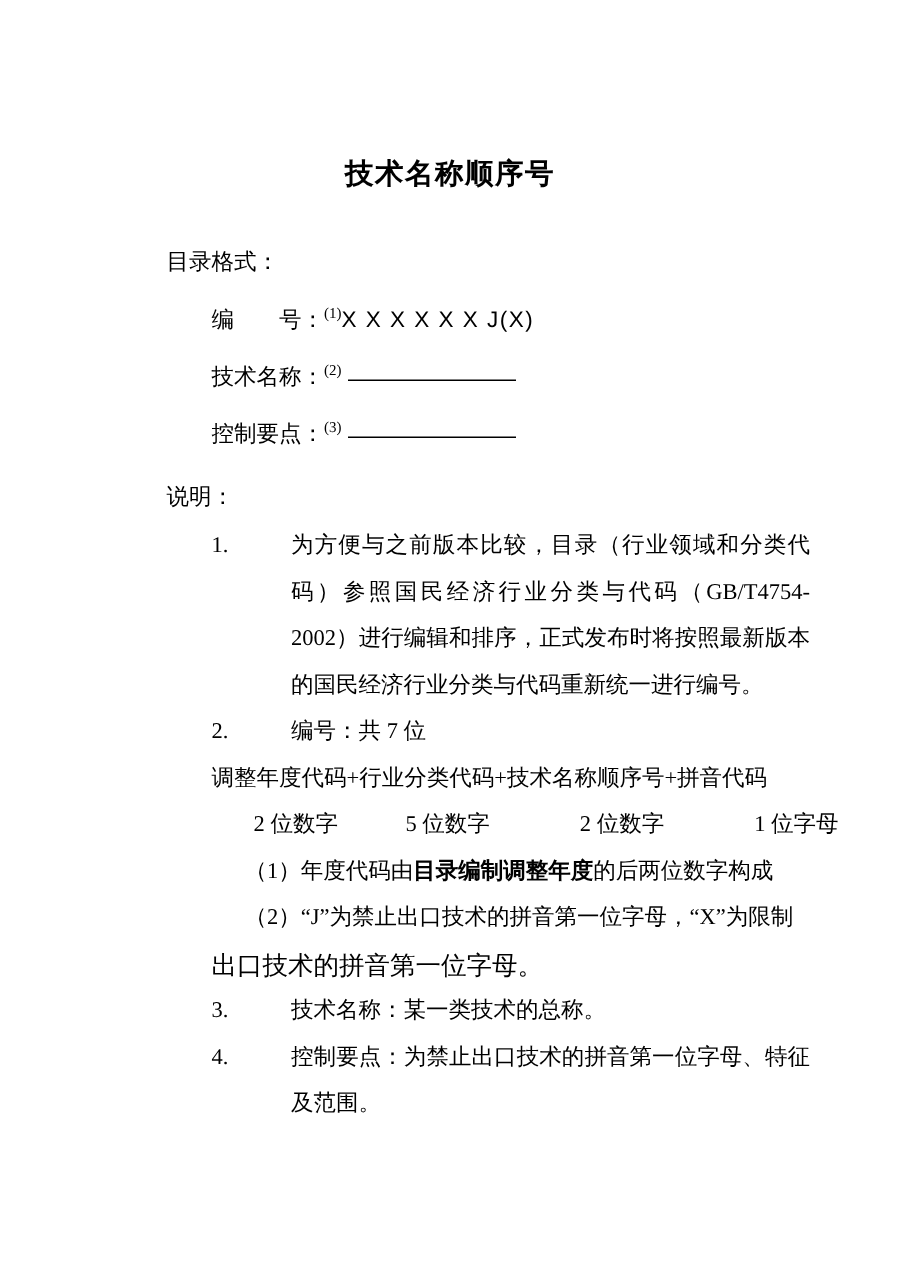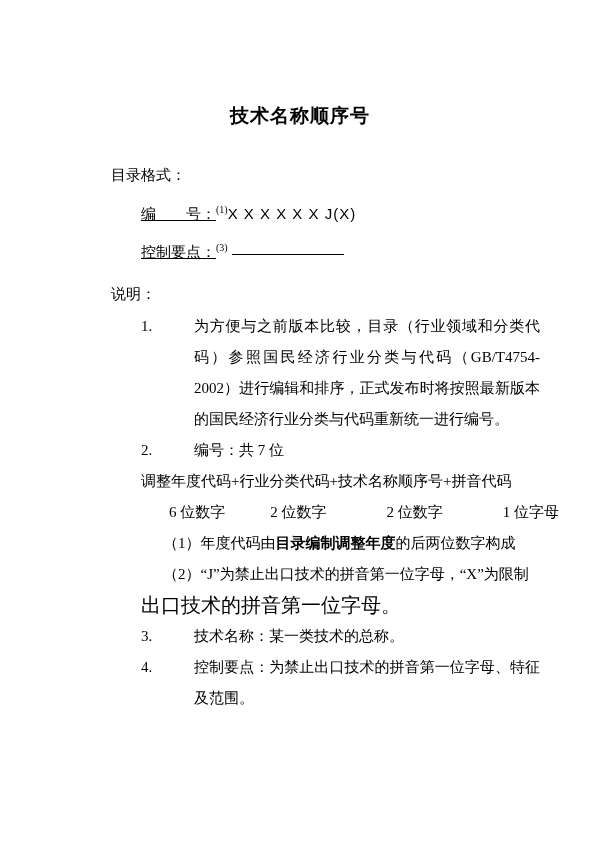--- a/index.html
+++ b/index.html
@@ -42,21 +42,20 @@
     padding-left: 30px;
     margin-top: 2px;
   }
   .field-row {
     font-size: 15px;
     line-height: 33px;
     white-space: nowrap;
   }
   .field-label {
     display: inline-block;
-    text-decoration: underline;
   }
   .sup {
     font-size: 10px;
     vertical-align: super;
   }
   .code-value {
     font-family: Liberation Sans, sans-serif;
     font-size: 15px;
     letter-spacing: 1px;
   }
@@ -102,21 +101,21 @@
     white-space: pre;
   }
   .sub-item {
     font-size: 15px;
     line-height: 31px;
     padding-left: 22px;
     text-align: justify;
     font-family: Liberation Serif, serif;
   }
   .sub-cont {
-    font-size: 20px;
+    font-size: 17px;
     line-height: 31px;
     padding-left: 0px;
   }
   b.inline-bold { font-weight: bold; }
 </style>
 </head>
 <body>
 
 <div class="page">
 
@@ -125,20 +124,23 @@
   <div class="body-block">
 
     <div class="lead">目录格式：</div>
 
     <div class="fields">
 
       <div class="field-row">
         <span class="field-label">编　　号：</span><span class="sup">(1)</span><span class="code-value">X X X X X X J(X)</span>
       </div>
 
+      <div class="field-row">
+        <span class="field-label">技术名称：</span><span class="sup">(2)</span><span class="blank-line"></span>
+      </div>
 
       <div class="field-row">
         <span class="field-label">控制要点：</span><span class="sup">(3)</span><span class="blank-line"></span>
       </div>
 
     </div>
 
     <div class="section-head">说明：</div>
 
     <div class="items">
@@ -148,21 +150,21 @@
         <span class="item-text">为方便与之前版本比较，目录（行业领域和分类代码）参照国民经济行业分类与代码（GB/T4754-2002）进行编辑和排序，正式发布时将按照最新版本的国民经济行业分类与代码重新统一进行编号。</span>
       </div>
 
       <div class="item">
         <span class="item-num">2.</span>
         <span class="item-text">编号：共 7 位</span>
       </div>
 
       <div class="plain-line">调整年度代码+行业分类代码+技术名称顺序号+拼音代码</div>
 
-      <div class="widths-line">6 位数字　　　2 位数字　　　　2 位数字　　　　1 位字母</div>
+      <div class="widths-line">2 位数字　　　5 位数字　　　　2 位数字　　　　1 位字母</div>
 
       <div class="sub-item">
         <span>（1）</span><span>年度代码由</span><b class="inline-bold">目录编制调整年度</b><span>的后两位数字构成</span>
       </div>
 
       <div class="sub-item">
         <span>（2）</span><span>“J”为禁止出口技术的拼音第一位字母，“X”为限制</span>
       </div>
 
       <div class="sub-cont">出口技术的拼音第一位字母。</div>

